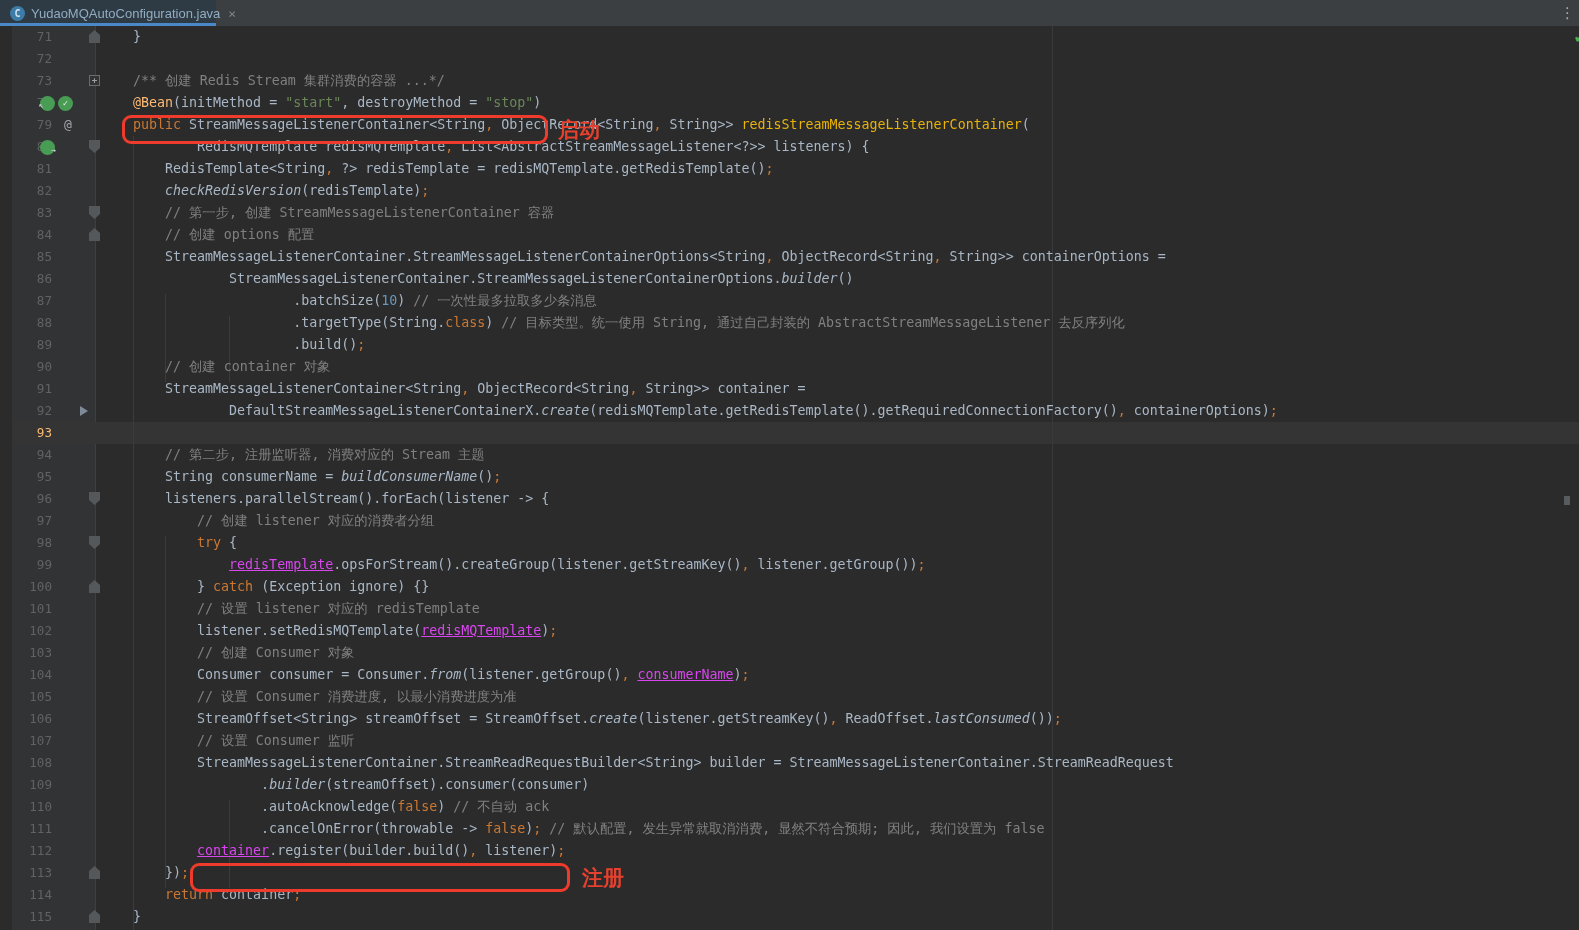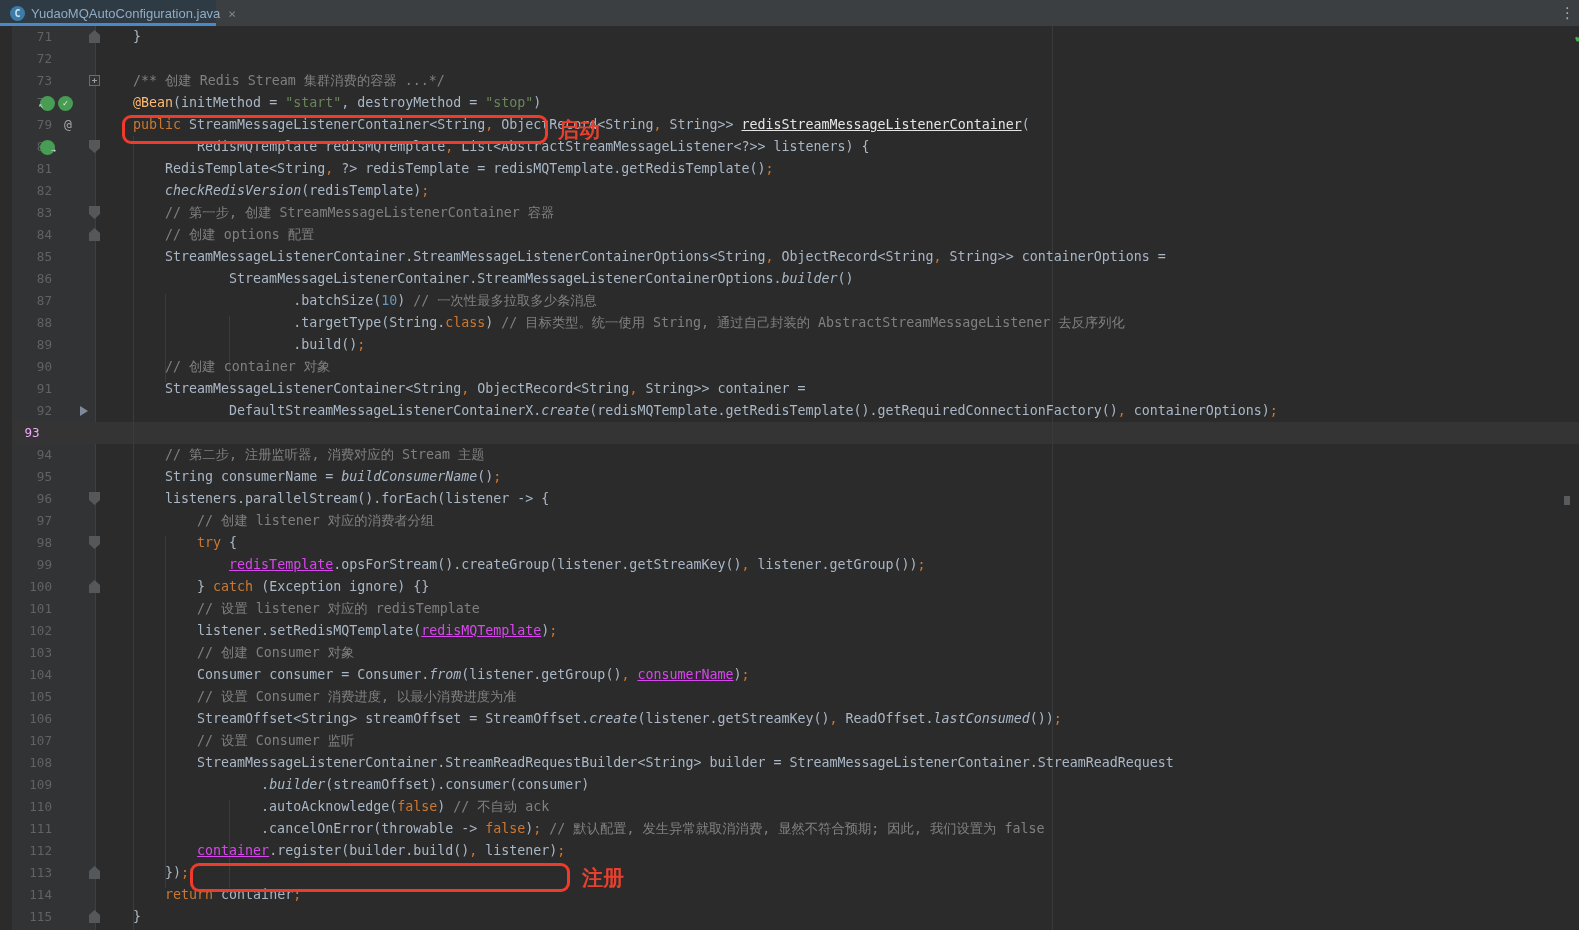--- a/index.html
+++ b/index.html
@@ -31,21 +31,21 @@
   .caret-row { position:absolute; left:0; width:1579px; height:22px;
                background:#343434; z-index:2; }
   .vguide { position:absolute; width:1px; background:#3A3D3F; z-index:2; }
   .margin-guide { position:absolute; left:1040px; top:0; width:1px; height:904px;
                   background:#373A3C; z-index:2; }
 
   #rows { position:absolute; left:0; top:0; width:1579px; z-index:3; }
   .row { position:absolute; left:0; width:1579px; height:22px; }
   .ln { position:absolute; left:0; top:0; width:40px; text-align:right;
         color:#606366; font:12.6px/22px "DejaVu Sans Mono",monospace; }
-  .row.current .ln { color:#f0abfc;text-align:center; }
+  .row.current .ln { color:#fdba74; }
   .gicons { position:absolute; left:28px; top:0; height:22px;
             display:flex; align-items:center; gap:3px; }
   .gicon { width:15px; height:15px; border-radius:50%; position:relative;
            font:bold 9px/15px "DejaVu Sans Mono",monospace; text-align:center; }
   .gicon.bean-nav, .gicon.bean-check, .gicon.bean-arrow { background:#499C54; color:#E8F3EA; }
   .gicon.bean-nav::after { content:"↖"; position:absolute; left:-1px; bottom:-2px;
            font-size:8px; color:#C8CDCF; }
   .gicon.bean-arrow::after { content:"→"; position:absolute; right:-1px; bottom:-3px;
            font-size:8px; color:#C8CDCF; }
   .gicon.at { background:none; color:#A1A5A8; font:13px/22px "DejaVu Sans Mono",monospace;
@@ -60,21 +60,21 @@
                border-bottom:5px solid transparent; }
 
   .code { position:absolute; left:89px; top:0; white-space:pre;
           font:13.3px/22px "DejaVu Sans Mono",monospace; color:#A9B7C6; }
   .def  { color:#A9B7C6; }
   .kw   { color:#CC7832; }
   .str  { color:#6A8759; }
   .num  { color:#6897BB; }
   .com  { color:#808080; }
   .ann  { color:#fdba74; }
-  .decl { color:#e5e5e5;text-decoration:underline; }
+  .decl { color:#eab308; }
   .it   { color:#A9B7C6; font-style:italic; }
   .cap  { color:#d946ef; text-decoration:underline; }
   .punc { color:#CC7832; }
 
   
   .callout-box { position:absolute; border:3px solid #EF3B2B; border-radius:9px;
                  z-index:5; }
   .callout-label { position:absolute; color:#E6402E; z-index:5;
                    font:bold 21px/28px "Liberation Sans",sans-serif; }
 

